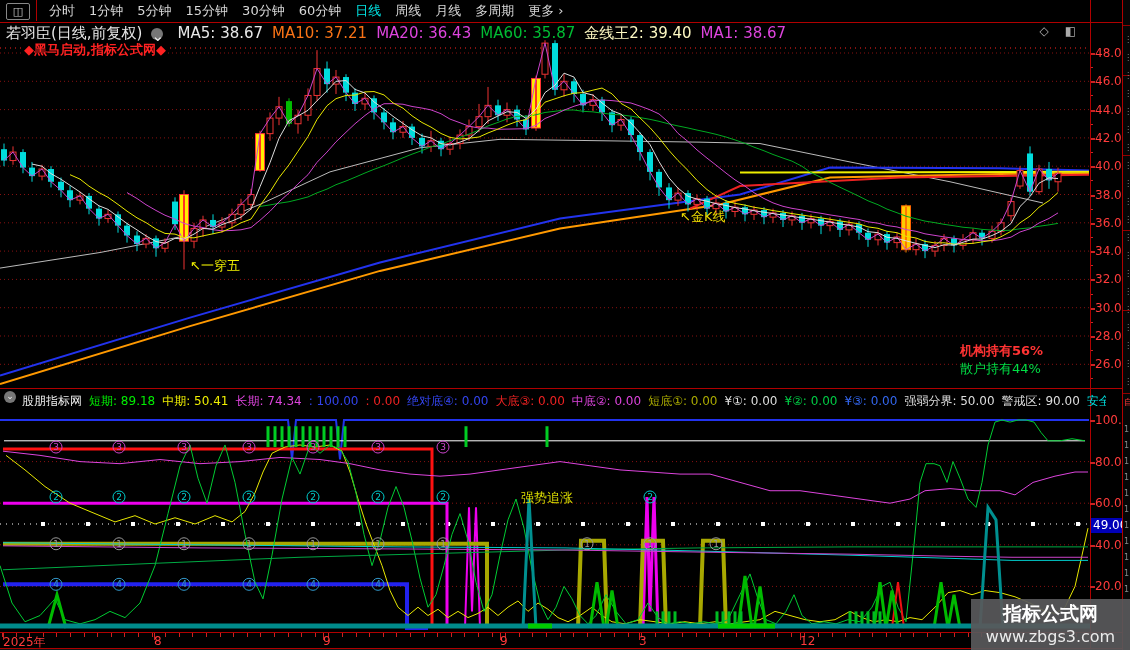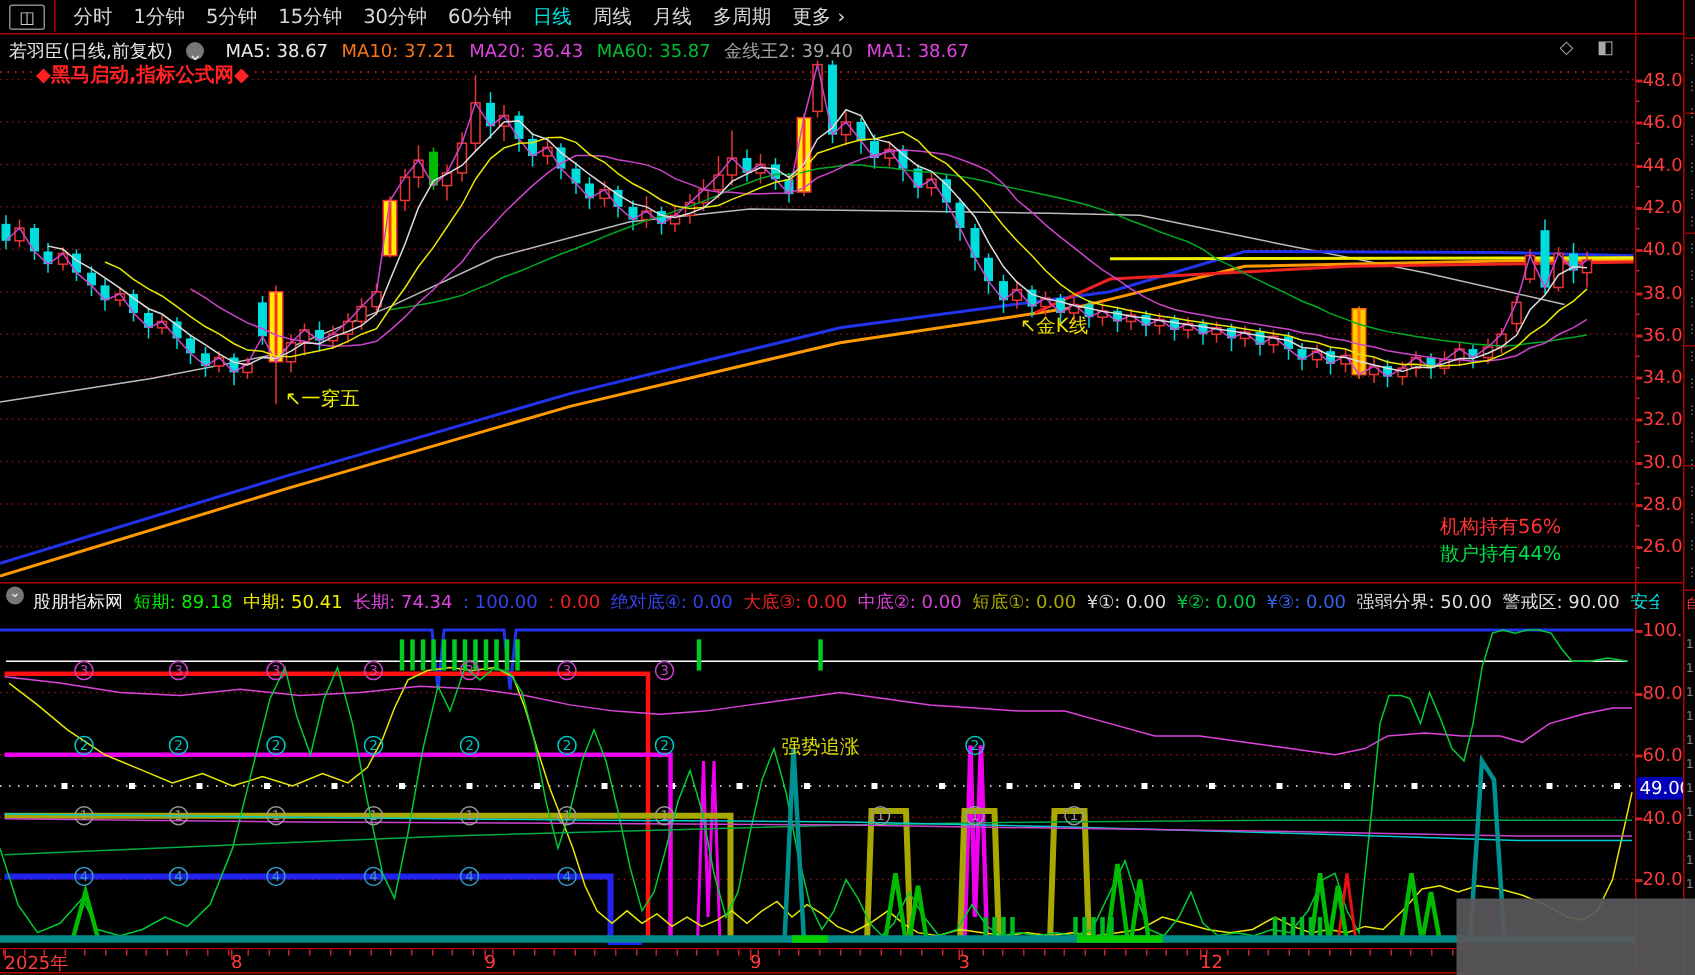--- a/index.html
+++ b/index.html
@@ -9,21 +9,21 @@
   
   #topbar{left:0;top:0;width:1130px;height:22px;background:#000;border-bottom:1px solid #b00000;}
   .winbtn{left:6px;top:3px;width:22px;height:15px;color:#cfcfcf;font-size:11px;line-height:15px;text-align:center;border:1px solid #888;border-radius:2px;}
   #topbar .vdiv{left:36px;top:0;width:1px;height:21px;background:#b00000;}
   .menu-item{display:inline-block;color:#d8d8d8;font-size:13px;line-height:21px;margin:0 7px;white-space:nowrap;cursor:default;}
   .menu-item.active{color:#00e5e5;}
   #tb-buttons{right:2px;top:0;height:21px;display:flex;border-left:1px solid #b00000;}
   .tbtn{color:#ff4040;font-size:13px;line-height:21px;padding:0 7px;border-right:1px solid #b00000;white-space:nowrap;}
   
   #titlerow{left:6px;top:23px;height:17px;white-space:nowrap;}
-  #titlerow span{font-size:12px;line-height:17px;margin-right:9px;text-align:center;}
+  #titlerow span{font-size:15px;line-height:17px;margin-right:9px;text-align:center;}
   .mini-circle{display:inline-block;width:12px;height:12px;border-radius:50%;background:#777;color:#eee;
        font-size:9px;line-height:11px;text-align:center;vertical-align:middle;margin-right:8px;}
   #win-icons{right:48px;top:24px;color:#aaa;font-size:12px;letter-spacing:6px;}
   
   .redline-h{background:#b00000;height:1px;}
   .redline-v{background:#b00000;width:1px;}
   
   .axlab{position:absolute;color:#ff3b3b;font-size:12px;line-height:14px;white-space:nowrap;}
   .tick{position:absolute;background:#cc2222;}
   .ann{position:absolute;white-space:nowrap;font-weight:normal;}
@@ -52,21 +52,21 @@
 <body>
 
 <div id="topbar" class="abs">
   <div class="abs winbtn">◫</div>
   <div class="vdiv abs"></div>
   <div id="tb-menus" class="abs" style="left:42px;top:0;"><span class="menu-item">分时</span><span class="menu-item">1分钟</span><span class="menu-item">5分钟</span><span class="menu-item">15分钟</span><span class="menu-item">30分钟</span><span class="menu-item">60分钟</span><span class="menu-item active">日线</span><span class="menu-item">周线</span><span class="menu-item">月线</span><span class="menu-item">多周期</span><span class="menu-item">更多 ›</span></div>
 </div>
 
 <div id="titlerow" class="abs">
   <span style="color:#e8e8e8;">若羽臣(日线,前复权)</span><span class="mini-circle">⌄</span>
-<span style="color: rgb(232, 232, 232);">MA5: 38.67</span><span style="color: #f97316;">MA10: 37.21</span><span style="color: rgb(221, 68, 221);">MA20: 36.43</span><span style="color: rgb(0, 187, 51);">MA60: 35.87</span><span style="color: #a3a3a3;">金线王2: 39.40</span><span style="color: rgb(221, 68, 221);">MA1: 38.67</span></div>
+<span style="color: rgb(232, 232, 232);">MA5: 38.67</span><span style="color: #f97316;">MA10: 37.21</span><span style="color: rgb(221, 68, 221);">MA20: 36.43</span><span style="color: rgb(0, 187, 51);">MA60: 35.87</span><span style="color: #fef9c3;">金线王2: 39.40</span><span style="color: rgb(221, 68, 221);">MA1: 38.67</span></div>
 <div id="win-icons" class="abs">◇ ◧</div>
 
 <svg id="mainsvg" class="abs" style="left:0;top:22px;" width="1090" height="366">
     <line x1="0" y1="342.3" x2="1090" y2="342.3" stroke="#881111" stroke-width="1" stroke-dasharray="1 3"></line>
     <line x1="0" y1="314" x2="1090" y2="314" stroke="#881111" stroke-width="1" stroke-dasharray="1 3"></line>
     <line x1="0" y1="285.70000000000005" x2="1090" y2="285.70000000000005" stroke="#881111" stroke-width="1" stroke-dasharray="1 3"></line>
     <line x1="0" y1="257.4" x2="1090" y2="257.4" stroke="#881111" stroke-width="1" stroke-dasharray="1 3"></line>
     <line x1="0" y1="229.1" x2="1090" y2="229.1" stroke="#881111" stroke-width="1" stroke-dasharray="1 3"></line>
     <line x1="0" y1="200.8" x2="1090" y2="200.8" stroke="#881111" stroke-width="1" stroke-dasharray="1 3"></line>
     <line x1="0" y1="172.5" x2="1090" y2="172.5" stroke="#881111" stroke-width="1" stroke-dasharray="1 3"></line>
@@ -311,21 +311,21 @@
     <rect x="1055" y="151.275" width="6" height="8.490000000000009" fill="#000" stroke="#ee3333"></rect>
     <polyline points="260,184.42642857142846 270,182.91035714285707 279,181.2932142857142 289,179.72660714285706 298,177.5535714285713 308,174.92571428571418 317,170.88285714285715 327,167.09267857142854 336,162.69607142857154 346,159.0069642857144 355,155.26732142857145 365,150.9717857142858 374,147.33321428571435 384,143.6441071428572 393,139.95499999999993 403,135.76053571428565 412,132.17249999999999 422,128.53392857142862 431,124.89535714285725 441,122.21696428571425 450,118.73000000000015 460,115.39464285714297 469,112.0592857142859 479,108.11750000000004 488,103.92303571428576 498,100.38553571428596 507,96.99964285714292 517,94.32125000000012 526,94.16964285714297 536,92.75464285714295 545,90.48053571428572 555,89.26767857142853 564,88.05482142857134 574,88.00428571428566 583,89.31821428571432 593,89.87410714285713 602,91.1375000000001 612,92.2998214285714 621,92.85571428571421 631,94.16964285714288 640,95.5846428571427 650,97.3533928571428 659,99.32428571428572 669,101.95214285714293 678,103.92303571428576 688,105.99500000000006 697,108.06696428571426 707,110.18946428571434 716,112.31196428571432 726,115.0408928571428 735,117.92142857142862 745,121.40839285714293 754,125.14803571428577 764,128.78660714285712 773,132.47571428571416 783,136.06374999999986 792,139.1464285714286 802,144.30107142857148 811,150.56750000000005 821,155.41892857142858 830,160.4219642857142 840,165.27339285714285 849,169.51839285714283 859,174.26875 868,178.81696428571425 878,182.70821428571435 887,187.10482142857146 897,190.74339285714282 906,194.23035714285723 916,196.80767857142865 925,199.0817857142858 935,200.69892857142864 944,202.3160714285716 954,203.7816071428573 963,205.247142857143 973,206.1062500000001 982,207.36964285714288 992,208.07714285714295 1001,208.63303571428574 1011,208.1782142857144 1020,206.76321428571427 1030,205.85357142857148 1039,204.28696428571433 1049,202.8719642857144 1058,201.35589285714292" fill="none" stroke="#00aa22" stroke-width="1"></polyline>
     <polyline points="127,170.57964285714274 137,176.54285714285714 146,182.70821428571423 156,188.4692857142857 165,193.2196428571428 175,197.16142857142853 184,201.4064285714286 194,204.13535714285717 203,205.55035714285708 213,207.77392857142863 222,208.78464285714279 232,208.4814285714285 241,207.77392857142854 251,205.55035714285708 260,198.27321428571426 270,189.27785714285702 279,179.8782142857142 289,170.9839285714286 298,161.8875000000001 308,152.69000000000003 317,140.35928571428582 327,130.05 336,119.84178571428576 346,110.24000000000002 355,101.75 365,93.46214285714291 374,86.89250000000004 384,81.7378571428572 393,81.63678571428572 403,82.24321428571432 412,84.46678571428566 422,86.08392857142861 431,87.9032142857144 441,91.7439285714286 450,97.10071428571428 460,100.73928571428564 469,104.27678571428575 479,105.99500000000006 488,106.09607142857153 498,107.30892857142862 507,107.10678571428568 517,106.90464285714285 526,106.70250000000003 536,103.26607142857128 545,96.49428571428558 555,92.45142857142847 564,88.20642857142849 574,84.26464285714283 583,81.53571428571436 593,79.00892857142861 602,77.99821428571425 612,78.60464285714285 621,79.6153571428573 631,81.03035714285713 640,84.0624999999999 650,87.80214285714283 659,91.94607142857153 669,100.63821428571428 678,111.35178571428574 688,119.53857142857147 697,127.92749999999982 707,136.11428571428564 716,143.0882142857143 726,151.07285714285717 735,157.84464285714287 745,164.21214285714282 754,170.68071428571423 764,176.54285714285714 773,180.88892857142866 783,184.3253571428572 792,186.3467857142858 802,187.96392857142857 811,189.78321428571445 821,191.29928571428582 830,192.91642857142858 840,194.43249999999998 849,195.94857142857146 859,197.46464285714285 868,199.78928571428565 878,201.20428571428567 887,203.52892857142848 897,204.9439285714285 906,207.5717857142856 916,209.29000000000002 925,211.81678571428566 935,213.43392857142862 944,214.84892857142853 954,216.26392857142866 963,217.57785714285723 973,217.78000000000006 982,218.79071428571442 992,218.68964285714293 1001,217.47678571428574 1011,215.15214285714293 1020,209.99749999999997 1030,206.76321428571427 1039,201.00214285714293 1049,196.45392857142858 1058,190.89500000000007" fill="none" stroke="#cc44cc" stroke-width="1"></polyline>
     <polyline points="4,138.54000000000002 13,130.05 23,145.615 32,154.10500000000005 42,147.03000000000003 51,159.76500000000001 61,168.25500000000005 70,178.16 80,173.91500000000002 89,186.65 99,196.55500000000004 108,192.30999999999997 118,203.63000000000005 127,213.535 137,222.025 146,216.36500000000004 156,226.26999999999995 165,220.60999999999999 175,202.21500000000003 184,219.19499999999996 194,206.45999999999998 203,197.96999999999997 213,205.04499999999996 222,200.8 232,192.30999999999997 241,182.40500000000006 251,172.5 260,111.65500000000004 270,96.09000000000002 279,84.76999999999995 289,101.75 298,93.25999999999999 308,73.45 317,46.56500000000002 327,62.13000000000004 336,55.05500000000004 346,70.61999999999996 355,81.94000000000003 365,76.28000000000004 374,90.43000000000004 384,100.33499999999998 393,110.24000000000002 403,104.58000000000004 412,115.9 422,124.39000000000003 431,118.73000000000005 441,127.21999999999996 450,121.55999999999999 460,113.06999999999996 469,104.58000000000004 479,94.67500000000001 488,83.35500000000005 498,93.25999999999999 507,87.6 517,97.50500000000004 526,107.40999999999998 536,56.469999999999956 545,21.09499999999996 555,67.79000000000002 564,59.3 574,72.03499999999998 583,83.35500000000005 593,77.69499999999996 602,90.43000000000004 612,103.16500000000002 621,97.50500000000004 631,113.06999999999996 640,130.05 650,149.85999999999999 659,165.425 669,178.16 678,171.08499999999998 688,182.40500000000006 697,176.74499999999998 707,186.65 716,180.99000000000004 726,189.48000000000005 735,185.23499999999999 745,192.30999999999997 754,188.06500000000003 764,195.14000000000001 773,190.89499999999995 783,197.96999999999997 792,193.725 802,200.8 811,196.55500000000004 821,203.63000000000005 830,199.385 840,207.875 849,202.21500000000003 859,210.70500000000004 868,217.78000000000006 878,212.11999999999998 887,220.60999999999999 897,214.95000000000002 906,227.68499999999997 916,222.025 925,229.1 935,223.44000000000003 944,216.36500000000004 954,223.44000000000003 963,217.78000000000006 973,210.70500000000004 982,216.36500000000004 992,209.29000000000002 1001,200.8 1011,179.57500000000002 1020,148.44499999999996 1030,169.66999999999996 1039,147.03000000000003 1049,158.35000000000002 1058,151.275" fill="none" stroke="#cc44cc" stroke-width="1"></polyline>
     <polyline points="70,152.68999999999994 80,157.11187500000003 89,164.18687500000001 99,170.55437499999996 108,175.32999999999996 118,182.40499999999994 127,189.12624999999997 137,195.8475 146,200.62312499999996 156,207.16750000000005 165,211.4124999999999 175,212.11999999999998 184,215.48062500000003 194,215.834375 203,213.88874999999996 213,211.76624999999999 222,209.82062499999995 232,205.57562499999997 241,200.8000000000001 251,197.08562499999996 260,183.64312500000003 270,169.846875 279,155.696875 289,142.78499999999997 298,129.34249999999994 308,114.48499999999999 317,97.50500000000004 327,83.70875000000002 336,76.63375000000002 346,73.45 355,73.09625000000003 365,69.9125 374,69.55875000000002 384,72.91937499999997 393,80.87874999999998 403,86.18499999999997 412,93.790625 422,100.51187500000002 431,105.11062500000006 441,111.478125 450,115.36937499999998 460,116.96125000000005 469,116.25374999999998 479,115.015625 488,110.94749999999998 498,107.0562499999999 507,103.16499999999992 517,99.45062499999987 526,97.68187499999998 536,90.60687499999997 545,80.17125000000001 555,76.81062500000006 564,73.80375000000008 574,71.15062499999999 583,70.61999999999986 593,68.14375000000001 602,66.02125000000002 612,71.85812500000004 621,81.40937500000001 631,87.06937500000008 640,95.91312499999998 650,105.64124999999999 659,115.9 669,128.45812500000005 678,138.54000000000002 688,148.44499999999996 697,158.35000000000002 707,167.54750000000007 716,173.91500000000013 726,178.86750000000004 735,181.34375 745,183.1124999999999 754,185.23500000000007 764,186.82687500000014 773,188.59562500000004 783,190.01062500000006 792,191.60250000000002 802,193.01750000000004 811,194.43249999999998 821,195.8475 830,197.2624999999999 840,198.85437499999998 849,200.269375 859,201.86125000000004 868,204.86812500000002 878,206.28312500000004 887,209.28999999999994 897,210.70500000000004 906,214.24250000000004 916,216.01125000000005 925,219.37187500000002 935,220.96375000000006 944,220.78687500000004 954,222.20187500000006 963,221.84812499999995 973,221.31749999999994 982,219.90250000000003 992,218.31062499999996 1001,214.77312499999996 1011,209.29000000000002 1020,200.8 1030,194.07874999999999 1039,185.23499999999999 1049,178.690625 1058,170.55437499999996" fill="none" stroke="#e8e800" stroke-width="1"></polyline>
     <polyline points="32,142.07749999999993 42,144.2 51,151.62875000000008 61,157.28874999999996 70,163.30250000000004 80,170.02375000000004 89,176.74499999999998 99,183.81999999999996 108,187.35749999999996 118,194.78625000000005 127,201.50749999999996 137,207.875 146,213.88874999999996 156,219.54875000000004 165,221.31749999999994 175,216.36500000000004 184,217.07249999999988 194,212.11999999999998 203,206.4600000000001 213,207.16749999999993 222,202.56875 232,199.03125 241,195.13999999999993 251,187.00375000000008 260,164.71750000000003 270,140.66250000000002 279,116.25375000000008 289,98.56625000000008 298,93.96750000000004 308,88.30749999999996 317,78.75625 327,68.85124999999996 336,59.3 346,58.592500000000044 355,67.43624999999994 365,70.97375000000004 374,79.81750000000004 384,87.24625000000003 393,94.32125000000002 403,101.39624999999992 412,107.76374999999996 422,113.77750000000002 431,115.9 441,121.55999999999999 450,122.97500000000001 460,120.14499999999997 469,116.60749999999996 479,108.47124999999993 488,98.91999999999996 498,93.96750000000004 507,89.72249999999998 517,90.43000000000004 526,96.44375000000011 536,87.24624999999992 545,70.61999999999996 555,63.19124999999998 564,51.163749999999965 574,55.05500000000004 583,70.61999999999996 593,73.09625000000011 602,80.87874999999988 612,88.66124999999994 621,92.19875000000005 631,101.04250000000005 640,110.94750000000008 650,122.62125000000002 659,139.60124999999996 669,155.87375000000003 678,166.13250000000005 688,174.26875 697,177.09875000000005 707,179.2212499999999 716,181.6975 726,183.4662500000001 735,185.58874999999998 745,187.00375000000008 754,188.77249999999998 764,190.1875 773,191.60249999999994 783,193.01750000000004 792,194.43249999999998 802,195.8475 811,197.26250000000002 821,198.67750000000004 830,200.09250000000006 840,201.86125000000004 849,203.27624999999998 859,205.04499999999996 868,209.64375 878,210.70500000000004 887,215.30374999999998 897,216.36500000000004 906,218.84124999999997 916,221.31750000000005 925,223.44000000000003 935,225.5625 944,222.73249999999996 954,223.08624999999995 963,220.25625 973,217.07250000000008 982,217.07250000000008 992,213.535 1001,209.29000000000002 1011,201.50749999999996 1020,184.52749999999992 1030,174.62249999999997 1039,161.18000000000004 1049,155.87375000000003 1058,156.58125" fill="none" stroke="#dddddd" stroke-width="1"></polyline>
   </svg>
 <div id="main-annos" class="abs" style="left:0;top:0;">
     <div class="ann" style="left: 190px; top: 257px; color: rgb(238, 238, 0); font-size: 13px;">↖一穿五</div>
     <div class="ann" style="left: 680px; top: 208px; color: rgb(238, 221, 0); font-size: 13px;">↖金K线</div>
-    <div class="ann" style="left: 960px; top: 342px; color: rgb(255, 51, 51); font-size: 13px;">机构持有56%</div>
+    <div class="ann" style="left: 960px; top: 342px; color: rgb(255, 51, 51); font-size: 13px; font-weight: bold;">机构持有56%</div>
     <div class="ann" style="left: 960px; top: 360px; color: rgb(0, 221, 68); font-size: 13px;">散户持有44%</div>
   </div>
 <div class="ann" id="blackhorse" style="left:22px;top:41px;color:#ff2222;font-size:13px;font-weight:bold;background:#000;padding:0 2px;">◆黑马启动,指标公式网◆</div>
 
 <div id="mainaxis">
     <div class="axlab" style="left: 1095px; top: 46px;">48.00</div>
     <div class="tick" style="left: 1090px; top: 53px; width: 5px; height: 2px;"></div>
     <div class="tick" style="left: 1090px; top: 67.15px; width: 3px; height: 1px;"></div>
     <div class="axlab" style="left: 1095px; top: 74.3px;">46.00</div>
     <div class="tick" style="left: 1090px; top: 81.3px; width: 5px; height: 2px;"></div>
@@ -668,15 +668,17 @@
     <div class="stripmark" style="top: 489px;">1</div>
     <div class="stripmark" style="top: 505px;">1</div>
     <div class="stripmark" style="top: 521px;">1</div>
     <div class="stripmark" style="top: 537px;">1</div>
     <div class="stripmark" style="top: 553px;">1</div>
     <div class="stripmark" style="top: 569px;">1</div>
     <div class="stripmark" style="top: 585px;">1</div>
   </div>
 
 <div id="watermark" class="abs">
+  <span class="l1">指标公式网</span>
+  <span class="l2">www.zbgs3.com</span>
 </div>
 
 <div class="ann" style="left: 521px; top: 489px; color: rgb(221, 221, 0); font-size: 13px;">强势追涨</div>
 
 </body></html>

